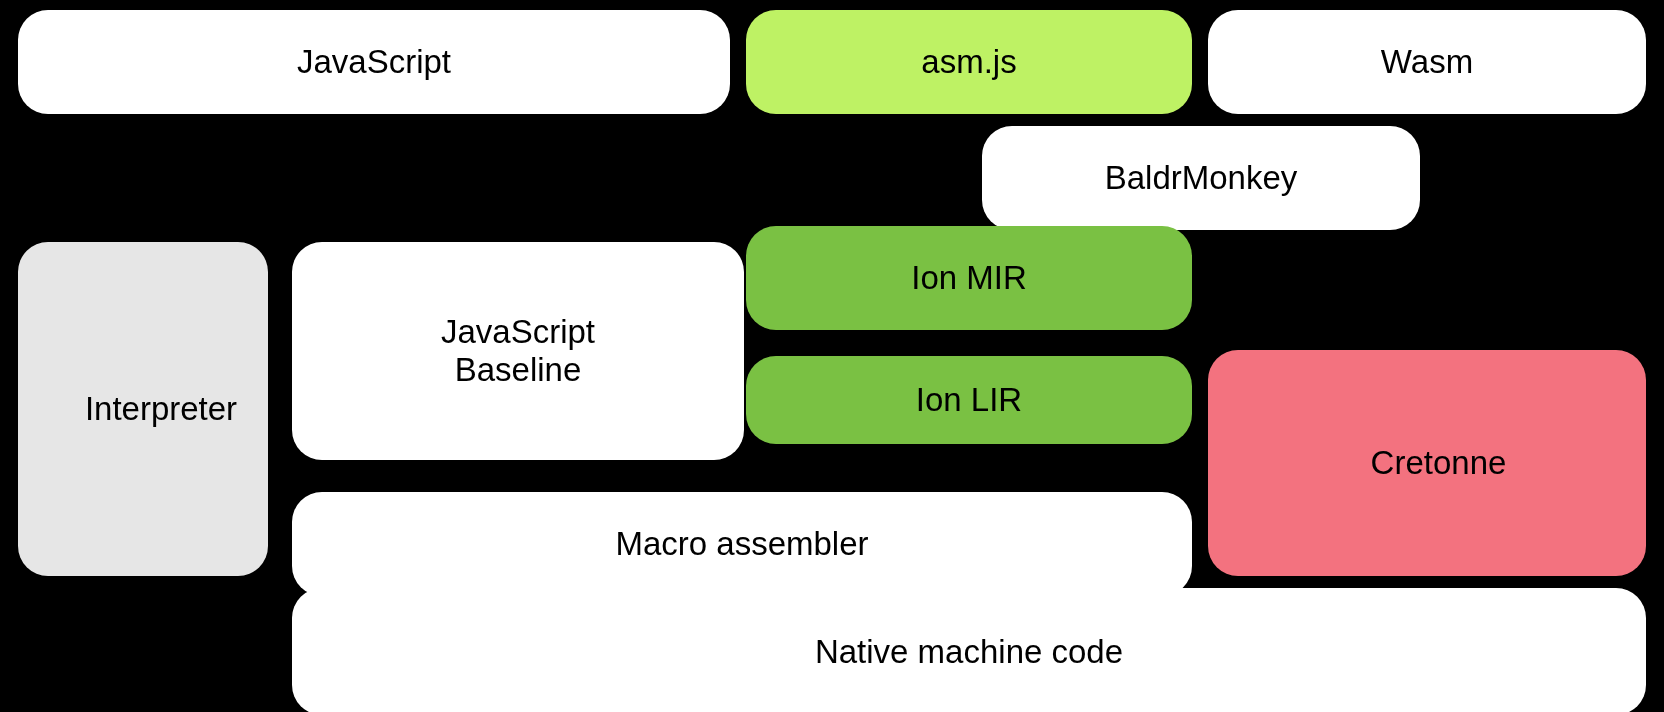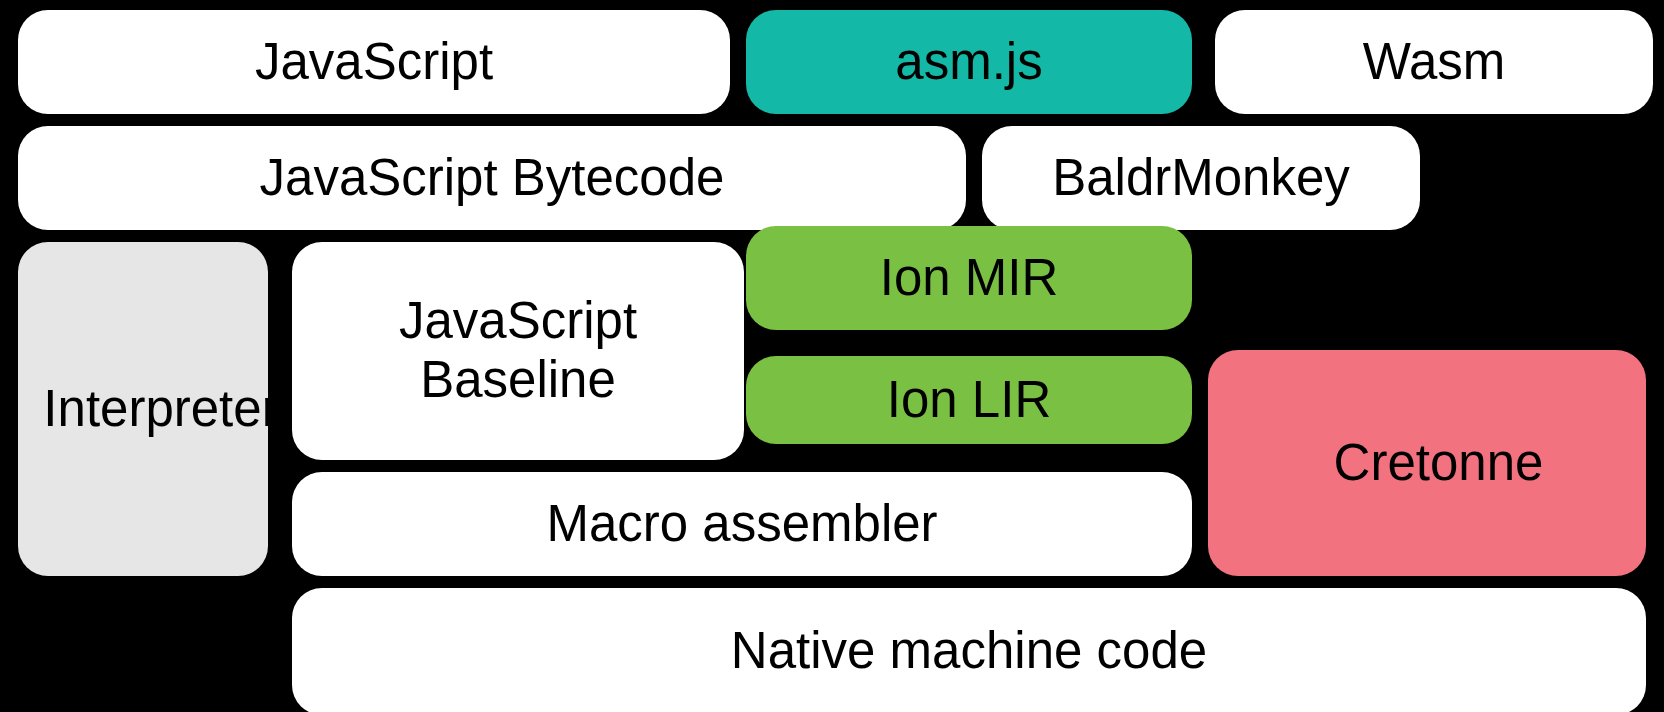--- a/index.html
+++ b/index.html
@@ -16,54 +16,53 @@
       overflow: hidden;
     }
     .node {
       position: absolute;
       display: flex;
       align-items: center;
       justify-content: center;
       text-align: center;
       border-radius: 30px;
       color: #000000;
-      font-size: 51px;
+      font-size: 33px;
       line-height: 1.15;
       white-space: pre-line;
       box-sizing: border-box;
     }
     
     .pos-javascript        { left: 18px;   top: 10px;  width: 712px;  height: 104px; }
     .pos-asmjs             { left: 746px;  top: 10px;  width: 446px;  height: 104px; }
-    .pos-wasm              { left: 1208px; top: 10px;  width: 438px;  height: 104px; margin-left: 7px; }
+    .pos-wasm              { left: 1208px; top: 10px;  width: 438px;  height: 104px; }
     
     .pos-javascript-bytecode { left: 18px;  top: 126px; width: 948px;  height: 104px; }
     .pos-baldrmonkey         { left: 982px; top: 126px; width: 438px;  height: 104px; }
     
     .pos-interpreter         { left: 18px;   top: 242px; width: 250px;  height: 334px; padding-left: 36px; }
     .pos-javascript-baseline { left: 292px;  top: 242px; width: 452px;  height: 218px; }
     .pos-ion-mir             { left: 746px;  top: 226px; width: 446px;  height: 104px; }
     .pos-ion-lir             { left: 746px;  top: 356px; width: 446px;  height: 88px; }
     .pos-cretonne            { left: 1208px; top: 350px; width: 438px;  height: 226px; }
-    .pos-macro-assembler     { left: 292px;  top: 472px; width: 900px;  height: 104px; }
+    .pos-macro-assembler     { left: 292px;  top: 492px; width: 900px;  height: 104px; }
     
     .pos-native-machine-code { left: 292px;  top: 588px; width: 1354px; height: 127px; }
   </style>
 </head>
 <body>
 
 <div class="canvas">
 
   <div class="node pos-javascript" style="background: rgb(255, 255, 255);">JavaScript</div>
 
-  <div class="node pos-asmjs" style="background: #14b8a6;">asm.js</div>
+  <div class="node pos-asmjs" style="background: #bef264;">asm.js</div>
 
   <div class="node pos-wasm" style="background: rgb(255, 255, 255);">Wasm</div>
 
-  <div class="node pos-javascript-bytecode" style="background: rgb(255, 255, 255);">JavaScript Bytecode</div>
 
   <div class="node pos-baldrmonkey" style="background: rgb(255, 255, 255); text-align: center;">BaldrMonkey</div>
 
   <div class="node pos-interpreter" style="background: rgb(230, 230, 230);">Interpreter</div>
 
   <div class="node pos-javascript-baseline" style="background: rgb(255, 255, 255);">JavaScript
 Baseline</div>
 
   <div class="node pos-ion-mir" style="background: rgb(122, 193, 67);">Ion MIR</div>
 

